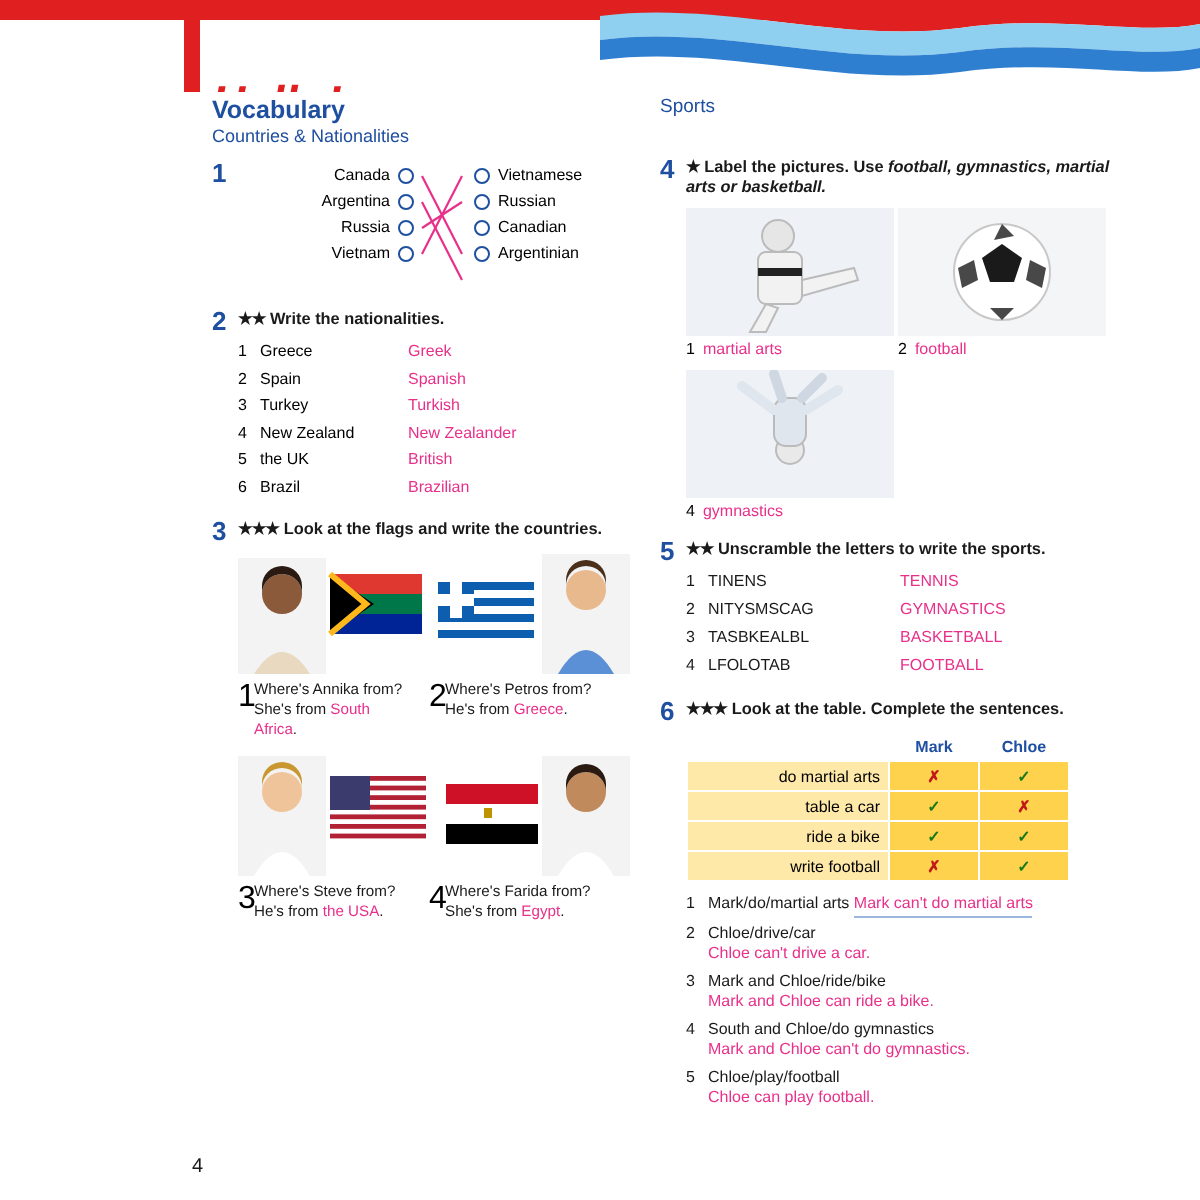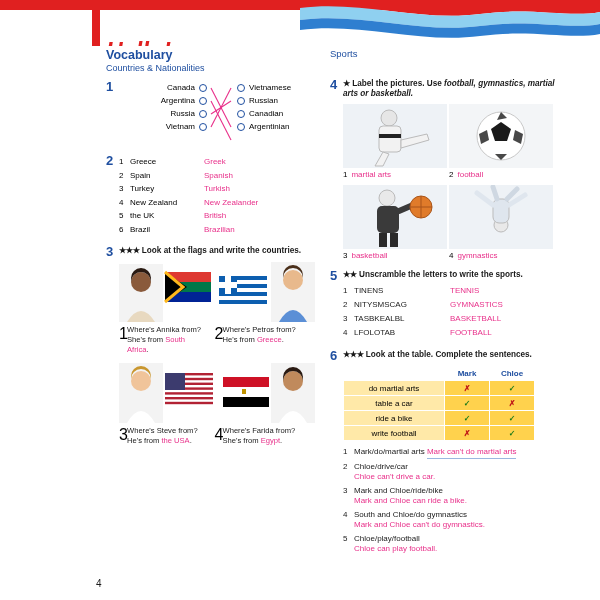--- a/index.html
+++ b/index.html
@@ -90,21 +90,21 @@
   .unscr .li .n{width:11px;}
   .unscr .li .q{width:96px;}
   .unscr .li .a{color:#e8308a;}
 
   
   table.grid{border-collapse:collapse;margin-top:5px;font-size:8px;}
   table.grid td,table.grid th{
     border:1px solid #ffffff;padding:1px 4px;height:12px;
   }
   table.grid th{background:#fff;color:#1f4fa0;font-size:8px;font-weight:bold;text-align:center;width:36px;}
-  table.grid td.lab{background:#ffe9a8;width:92px;text-align:center;color:#000;}
+  table.grid td.lab{background:#ffe9a8;width:92px;text-align:right;color:#000;}
   table.grid td.mark{background:#ffd24d;text-align:center;width:36px;font-weight:bold;}
   .tick{color:#1a7a1a;}
   .cross{color:#c01818;}
 
   
   .sent{margin-top:6px;}
   .sent .li{font-size:8px;line-height:10.5px;display:flex;margin-bottom:3px;}
   .sent .li .n{width:11px;}
   .sent .li .body{flex:1;}
   .sent .li .ans{color:#e8308a;display:block;}
@@ -157,20 +157,24 @@
             <div class="row"><span class="dot"></span><span>Canadian</span></div>
             <div class="row"><span class="dot"></span><span>Argentinian</span></div>
           </div>
         </div>
       </div>
     </div>
 
     <div class="ex">
       <div class="num">2</div>
       <div class="exbody">
+        <p class="instr">
+          <span class="stars">★★</span>
+          <span>Write the nationalities.</span>
+        </p>
         <div class="list">
           <div class="li">
               <span class="n">1</span>
               <span class="q">Greece</span>
               <span class="a">Greek</span>
             </div>
           <div class="li">
               <span class="n">2</span>
               <span class="q">Spain</span>
               <span class="a">Spanish</span>
@@ -345,37 +349,20 @@
                 <polygon points="30,30 38,26 40,36 32,40" fill="#1a1a1a" opacity=".8"></polygon>
                 <polygon points="74,30 66,26 64,36 72,40" fill="#1a1a1a" opacity=".8"></polygon>
                 <polygon points="46,50 58,50 52,56" fill="#1a1a1a" opacity=".8"></polygon>
               </svg>
             </div>
             <div class="piclabel">
               <span class="pn">2</span><span class="pa">football</span>
             </div>
           </div>
 
-          <div class="pic">
-            <div class="picbox">
-              <svg width="104" height="64">
-                <rect width="104" height="64" fill="#eef2f6"></rect>
-                <circle cx="44" cy="13" r="8" fill="#e9e9e9" stroke="#bbb"></circle>
-                <rect x="34" y="21" width="22" height="27" rx="5" fill="#3a3a3a"></rect>
-                <rect x="36" y="48" width="8" height="14" fill="#2a2a2a"></rect>
-                <rect x="47" y="48" width="8" height="14" fill="#2a2a2a"></rect>
-                <path d="M56,26 L70,20" stroke="#3a3a3a" stroke-width="6" stroke-linecap="round"></path>
-                <circle cx="78" cy="22" r="11" fill="#e07b2a" stroke="#a8551a"></circle>
-                <path d="M67,22 h22 M78,11 v22" stroke="#a8551a" stroke-width="1"></path>
-              </svg>
-            </div>
-            <div class="piclabel">
-              <span class="pn">3</span><span class="pa">basketball</span>
-            </div>
-          </div>
 
           <div class="pic">
             <div class="picbox">
               <svg width="104" height="64">
                 <rect width="104" height="64" fill="#eef2f6"></rect>
                 <circle cx="52" cy="40" r="7" fill="#e9e9e9" stroke="#bbb"></circle>
                 <rect x="44" y="14" width="16" height="24" rx="6" fill="#dfe6ee" stroke="#bbb"></rect>
                 <path d="M44,20 L28,8" stroke="#dfe6ee" stroke-width="5" stroke-linecap="round"></path>
                 <path d="M60,20 L76,10" stroke="#dfe6ee" stroke-width="5" stroke-linecap="round"></path>
                 <path d="M48,14 L44,2" stroke="#cfd8e2" stroke-width="5" stroke-linecap="round"></path>

